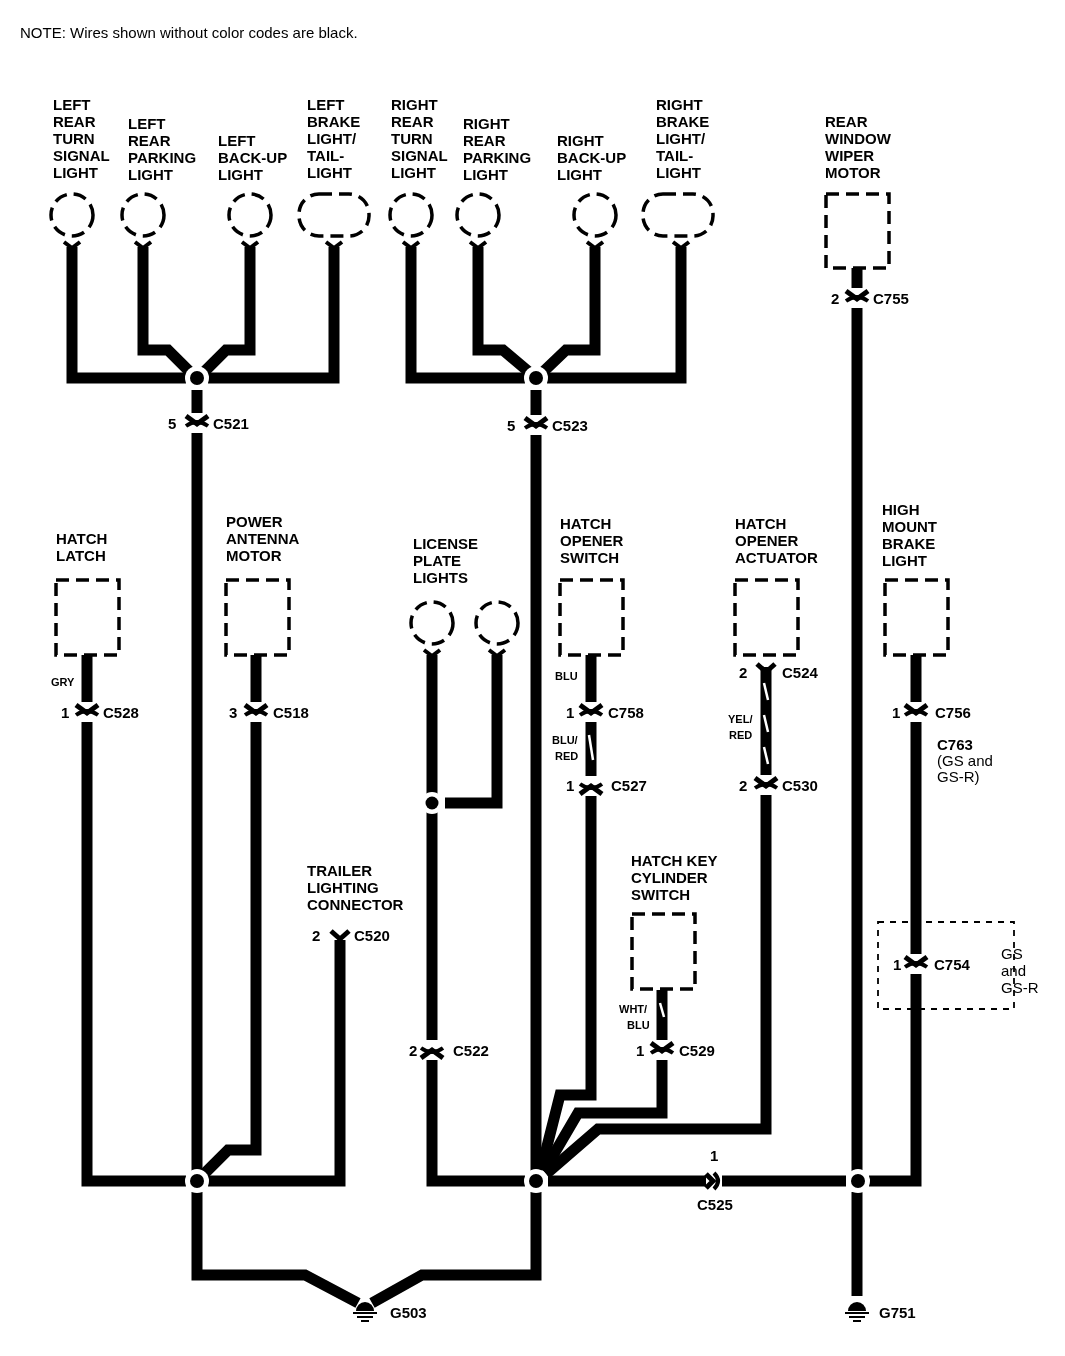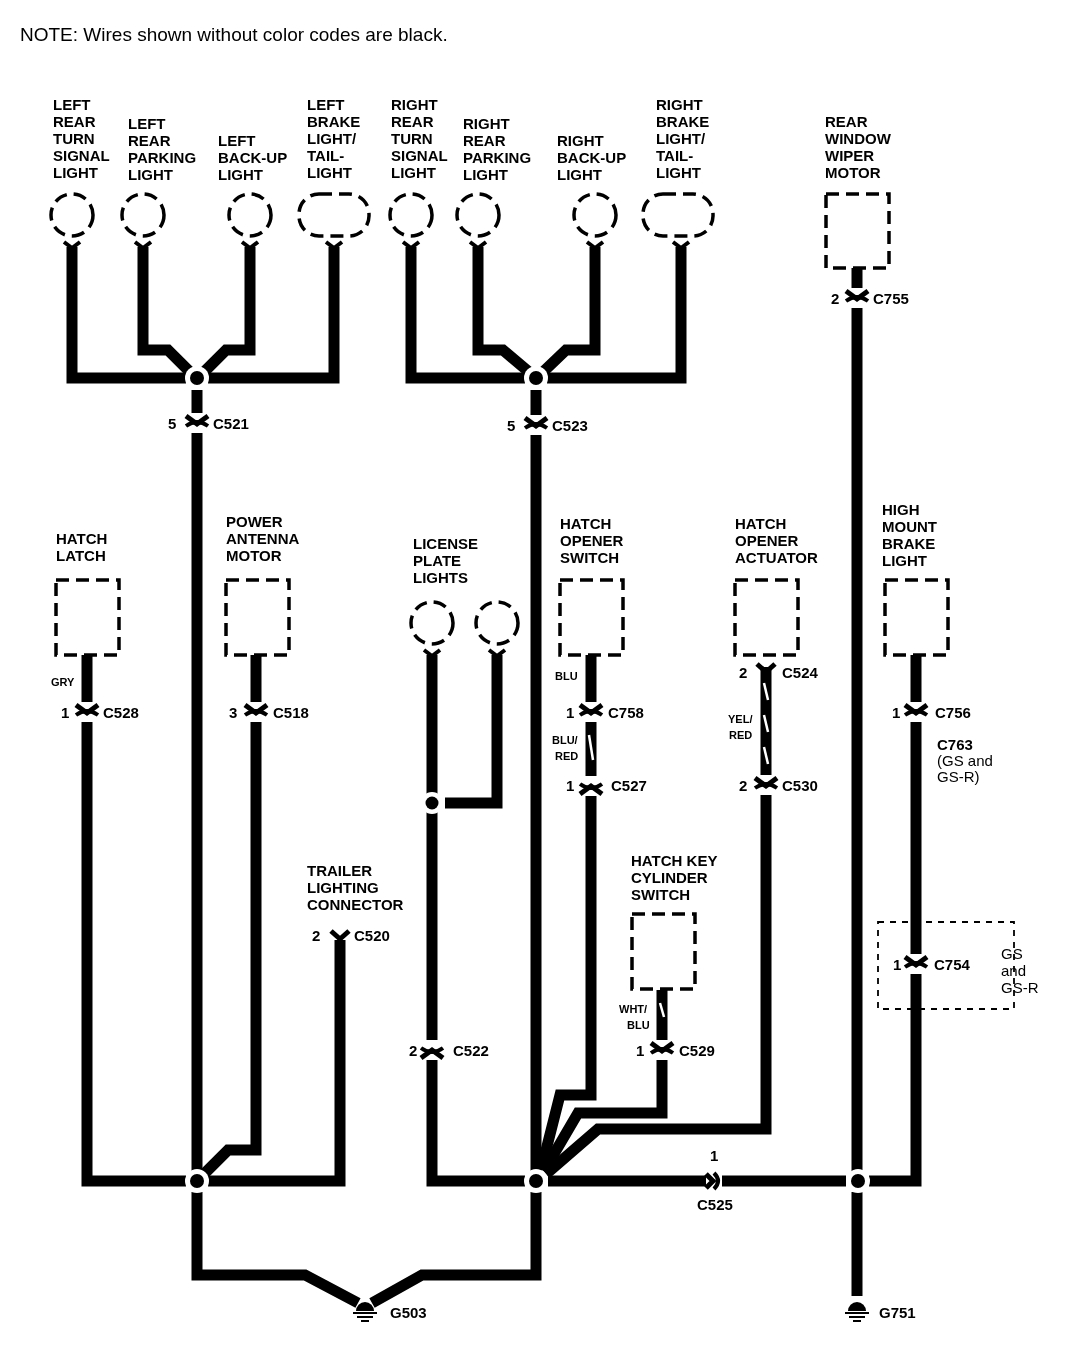--- a/index.html
+++ b/index.html
@@ -1,17 +1,17 @@
 <!DOCTYPE html>
 <html><head>
 <meta charset="utf-8">
 <style>
   html, body { margin: 0; padding: 0; background: #ffffff; }
   body { width: 1065px; height: 1356px; position: relative; overflow: hidden; font-family: "Liberation Sans", sans-serif; color: #000; }
-  #note { position: absolute; left: 20px; top: 24px; font-size: 19px; font-family: "Liberation Sans", sans-serif; }
+  #note { position: absolute; left: 20px; top: 24px; font-size: 15px; font-family: "Liberation Sans", sans-serif; }
   svg { position: absolute; left: 0; top: 0; }
   .lbl { font-family: "Liberation Sans", sans-serif; font-weight: bold; font-size: 15px; fill: #000; }
   .pin { font-family: "Liberation Sans", sans-serif; font-weight: bold; font-size: 15px; fill: #000; }
   .clr { font-family: "Liberation Sans", sans-serif; font-weight: bold; font-size: 11px; fill: #000; }
   .reg { font-family: "Liberation Sans", sans-serif; font-weight: normal; font-size: 15px; fill: #000; }
   .wire { stroke: #000; stroke-width: 11; fill: none; stroke-linejoin: miter; stroke-linecap: butt; }
   .dash { stroke: #000; stroke-width: 3.5; fill: none; stroke-dasharray: 13 7; }
   .dashthin { stroke: #000; stroke-width: 1.8; fill: none; stroke-dasharray: 6 6; }
   .stripe { stroke: #fff; stroke-width: 2.5; }
 </style>

